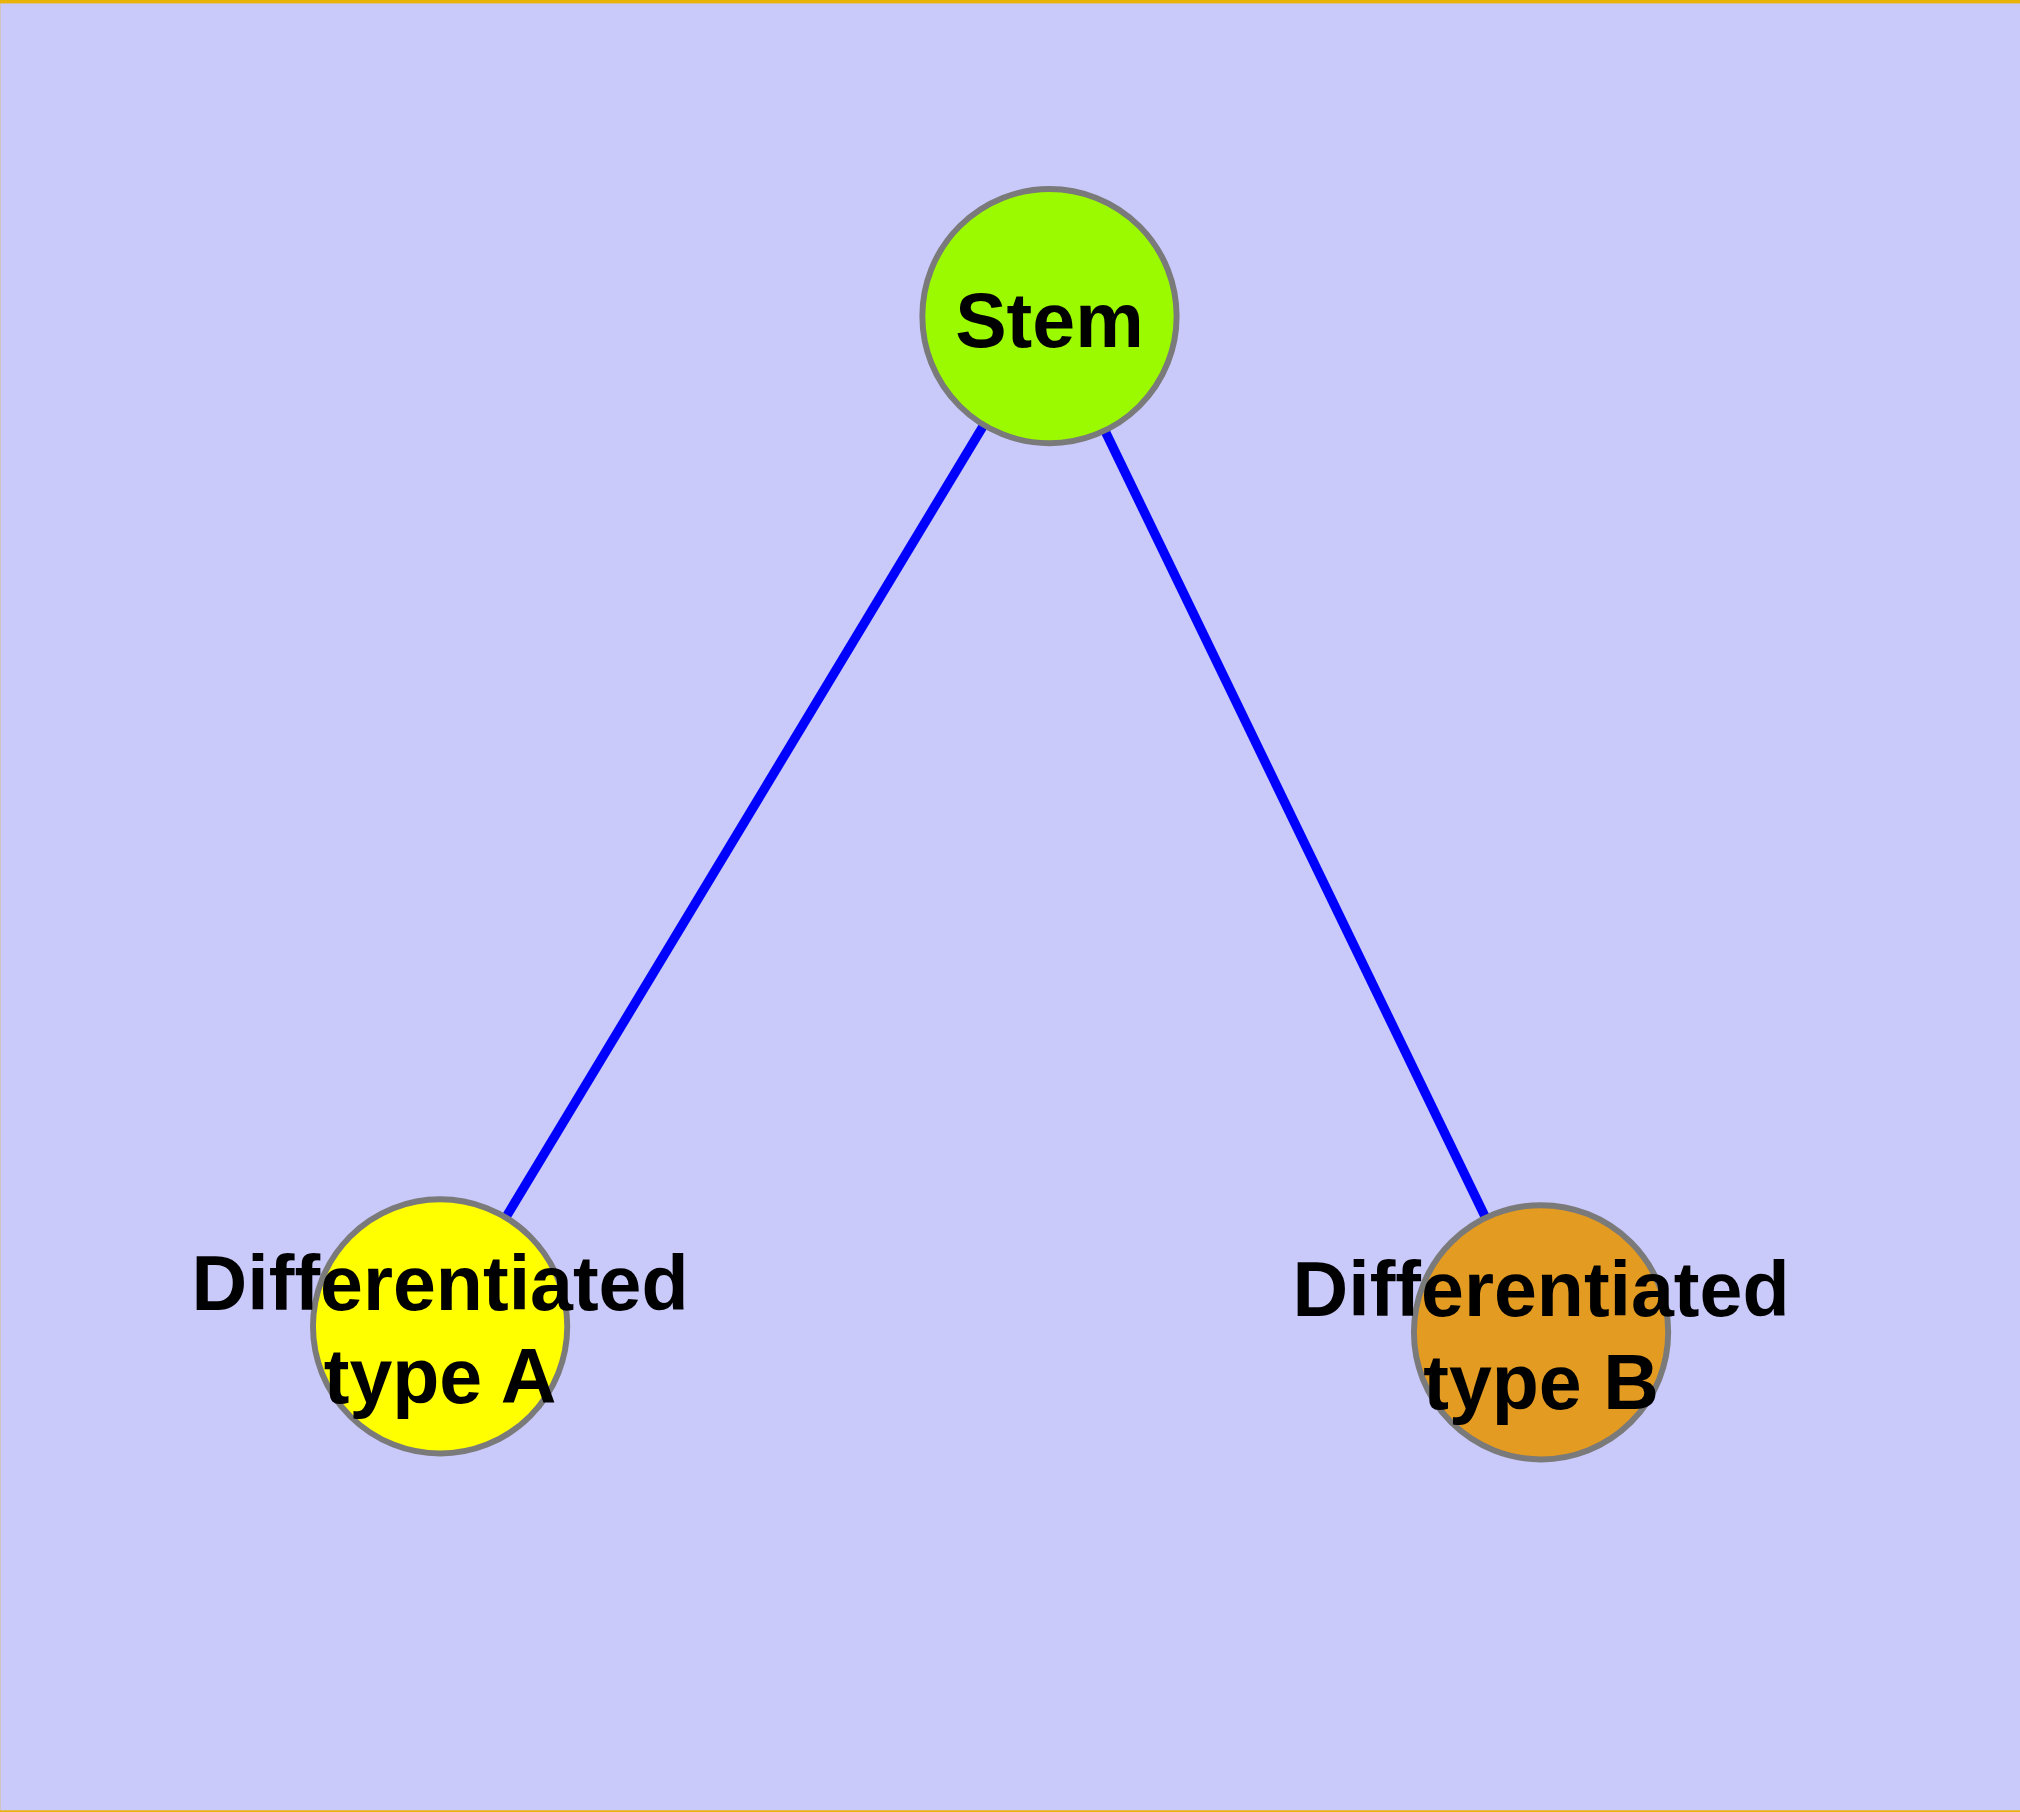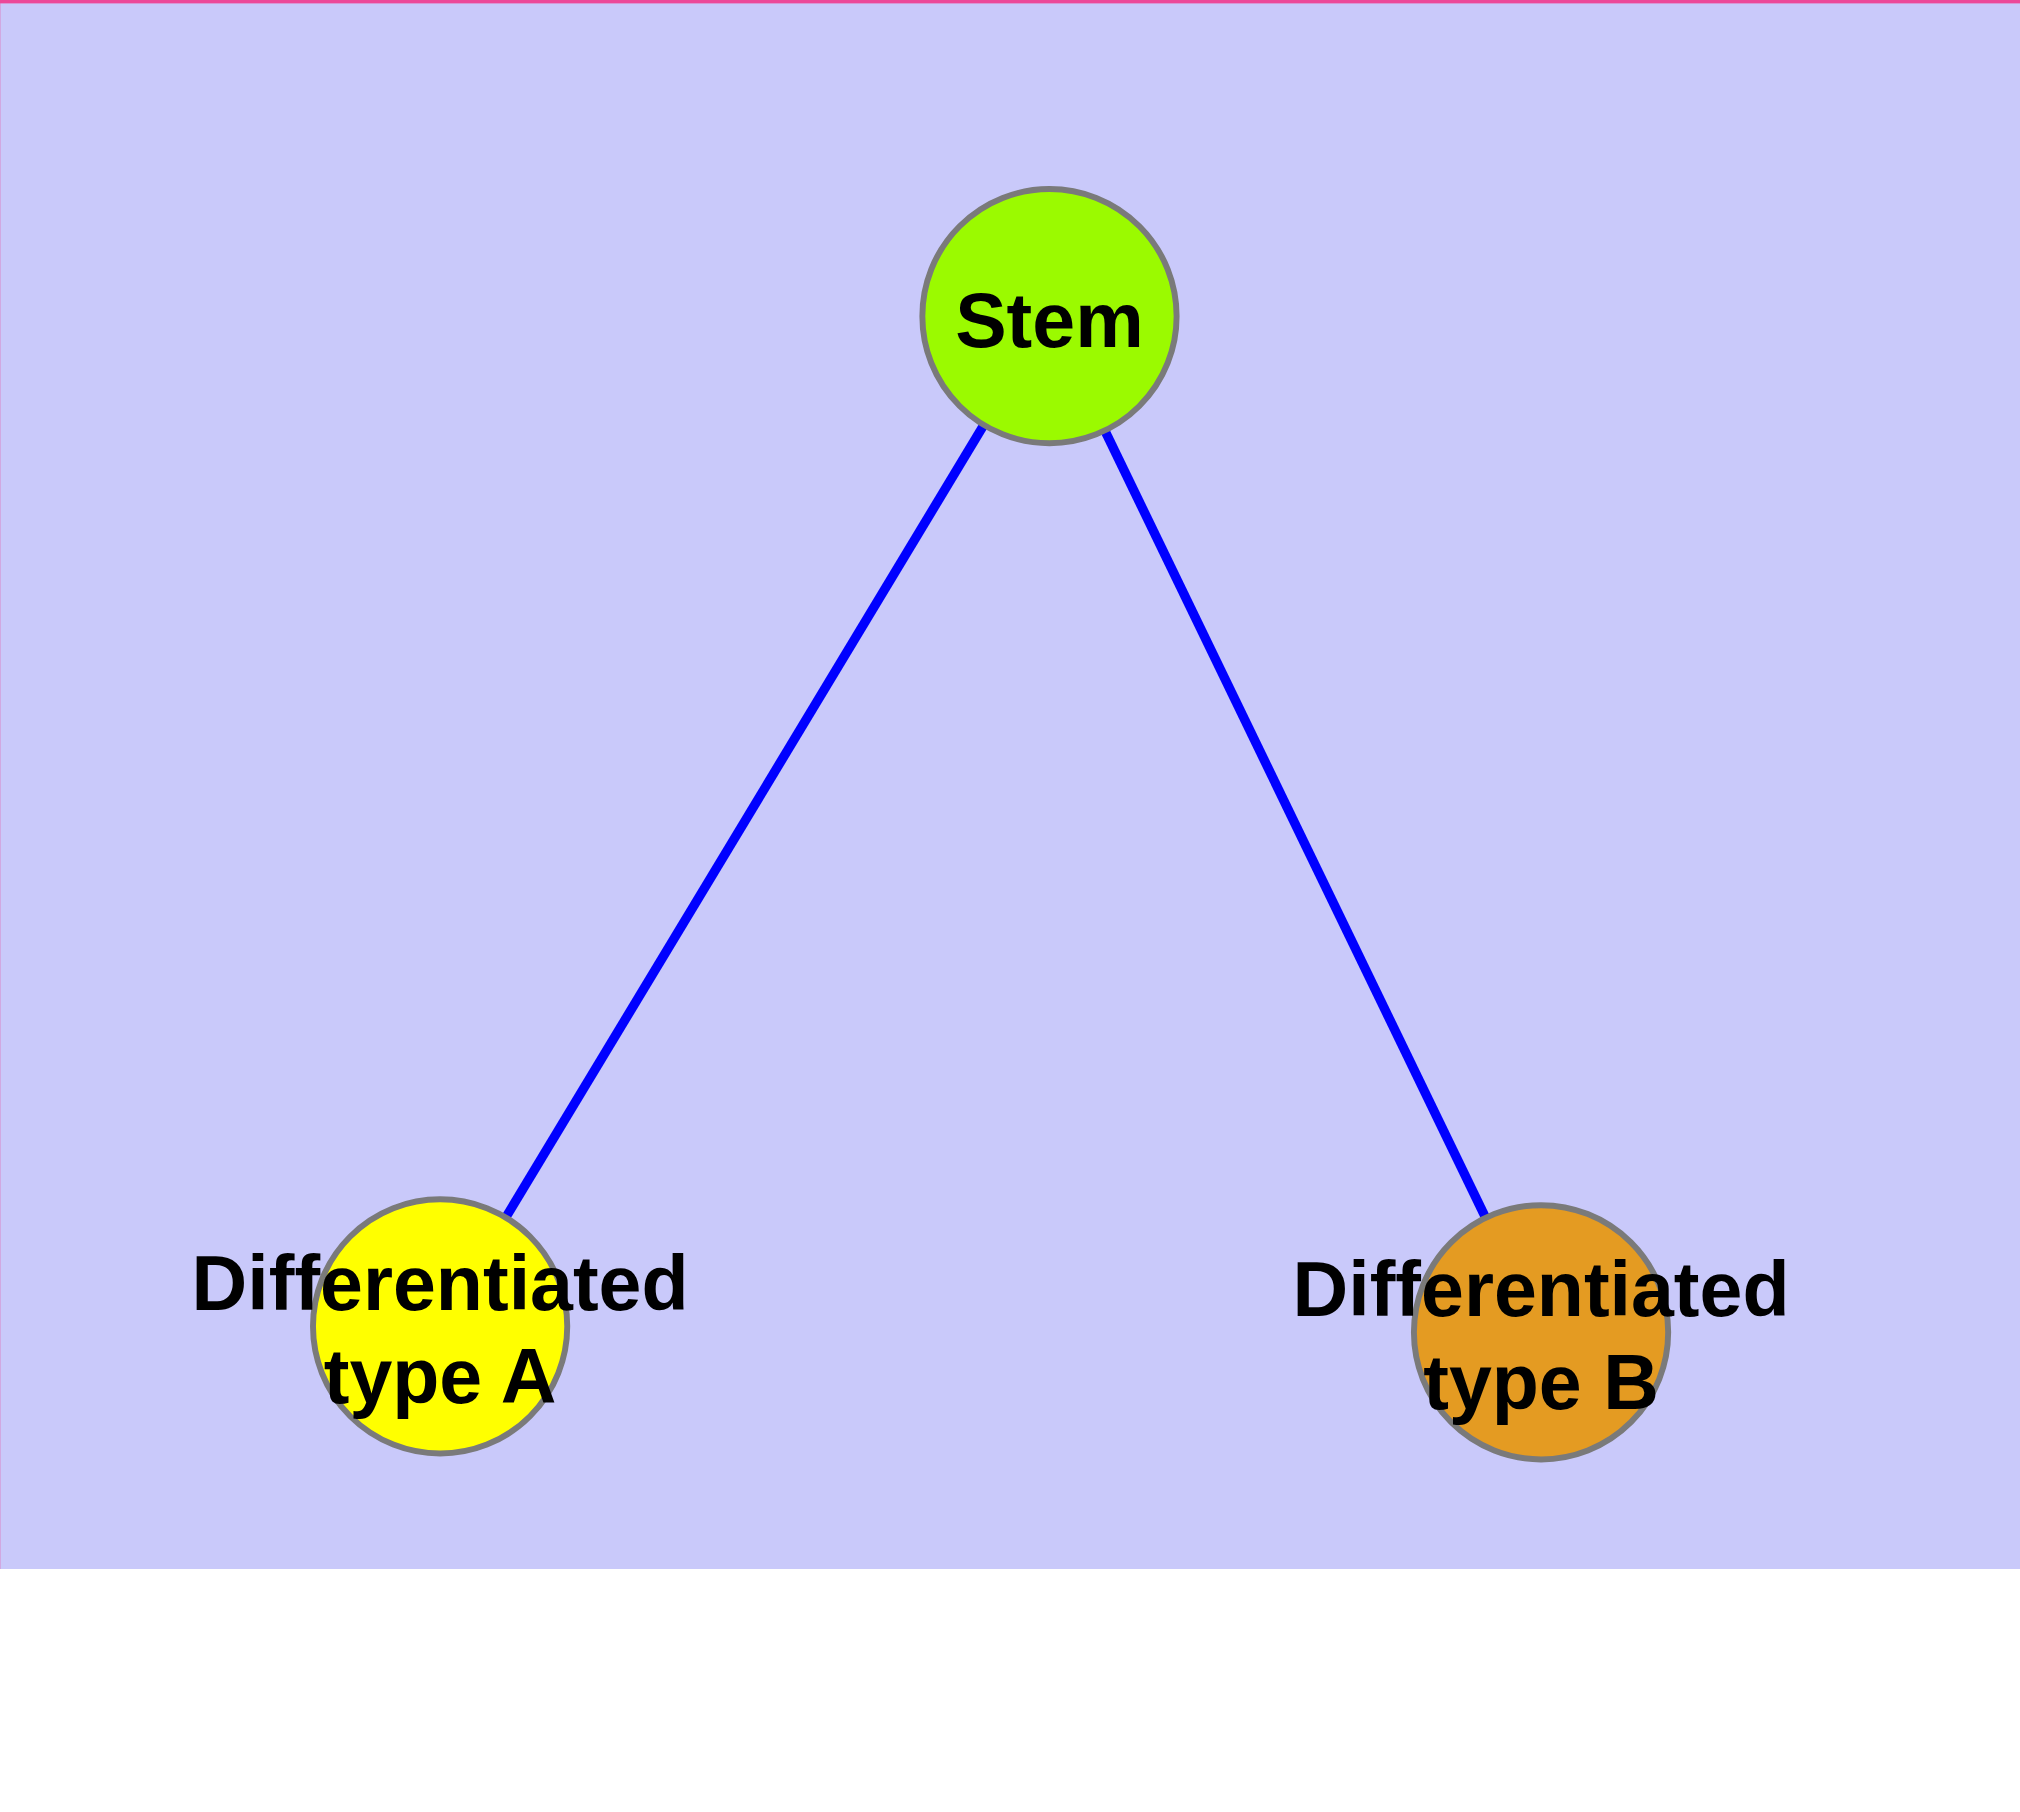--- a/index.html
+++ b/index.html
@@ -4,23 +4,23 @@
 <style>
   html, body {
     margin: 0;
     padding: 0;
     background: #FFFFFF;
     font-family: "Liberation Sans", "DejaVu Sans", sans-serif;
   }
   .diagram-wrap {
     position: relative;
     width: 2021px;
-    height: 1569px;
+    height: 1812px;
     overflow: hidden;
-    background: #ec4899;
+    background: #eab308;
   }
   svg text {
     font-family: "Liberation Sans", "DejaVu Sans", sans-serif;
     font-weight: bold;
     text-anchor: middle;
   }
 </style>
 </head>
 <body>
 

